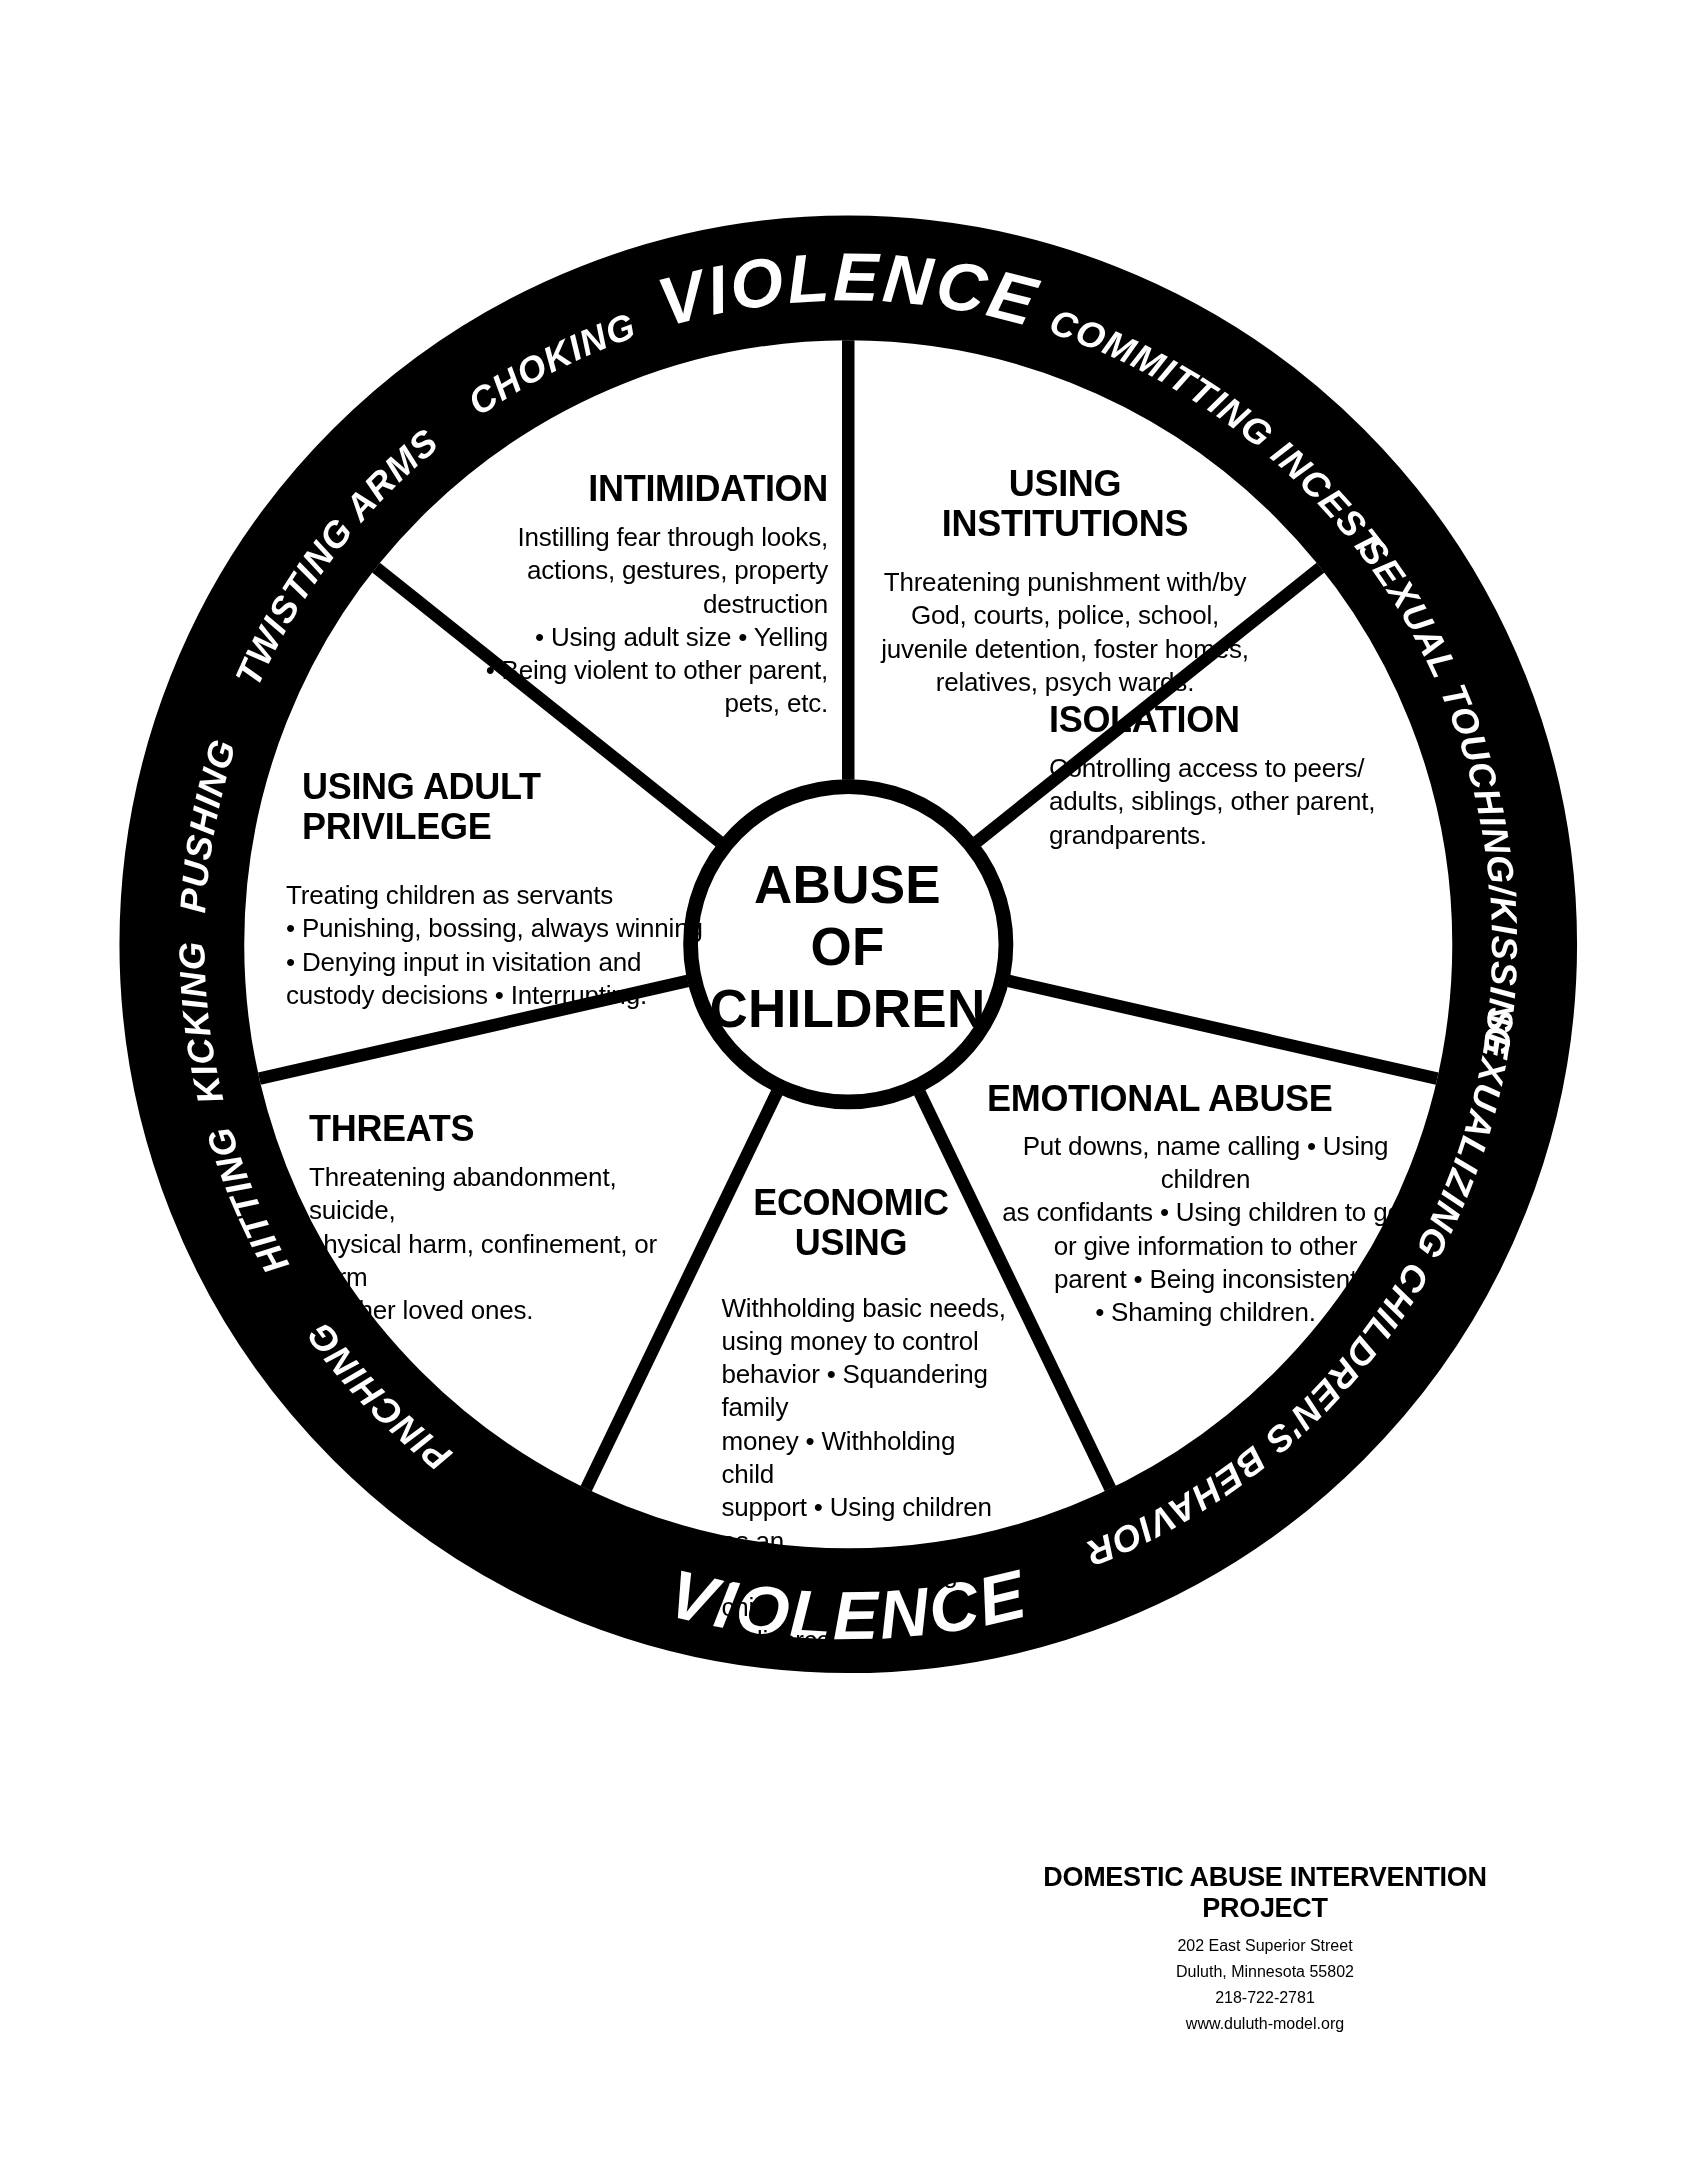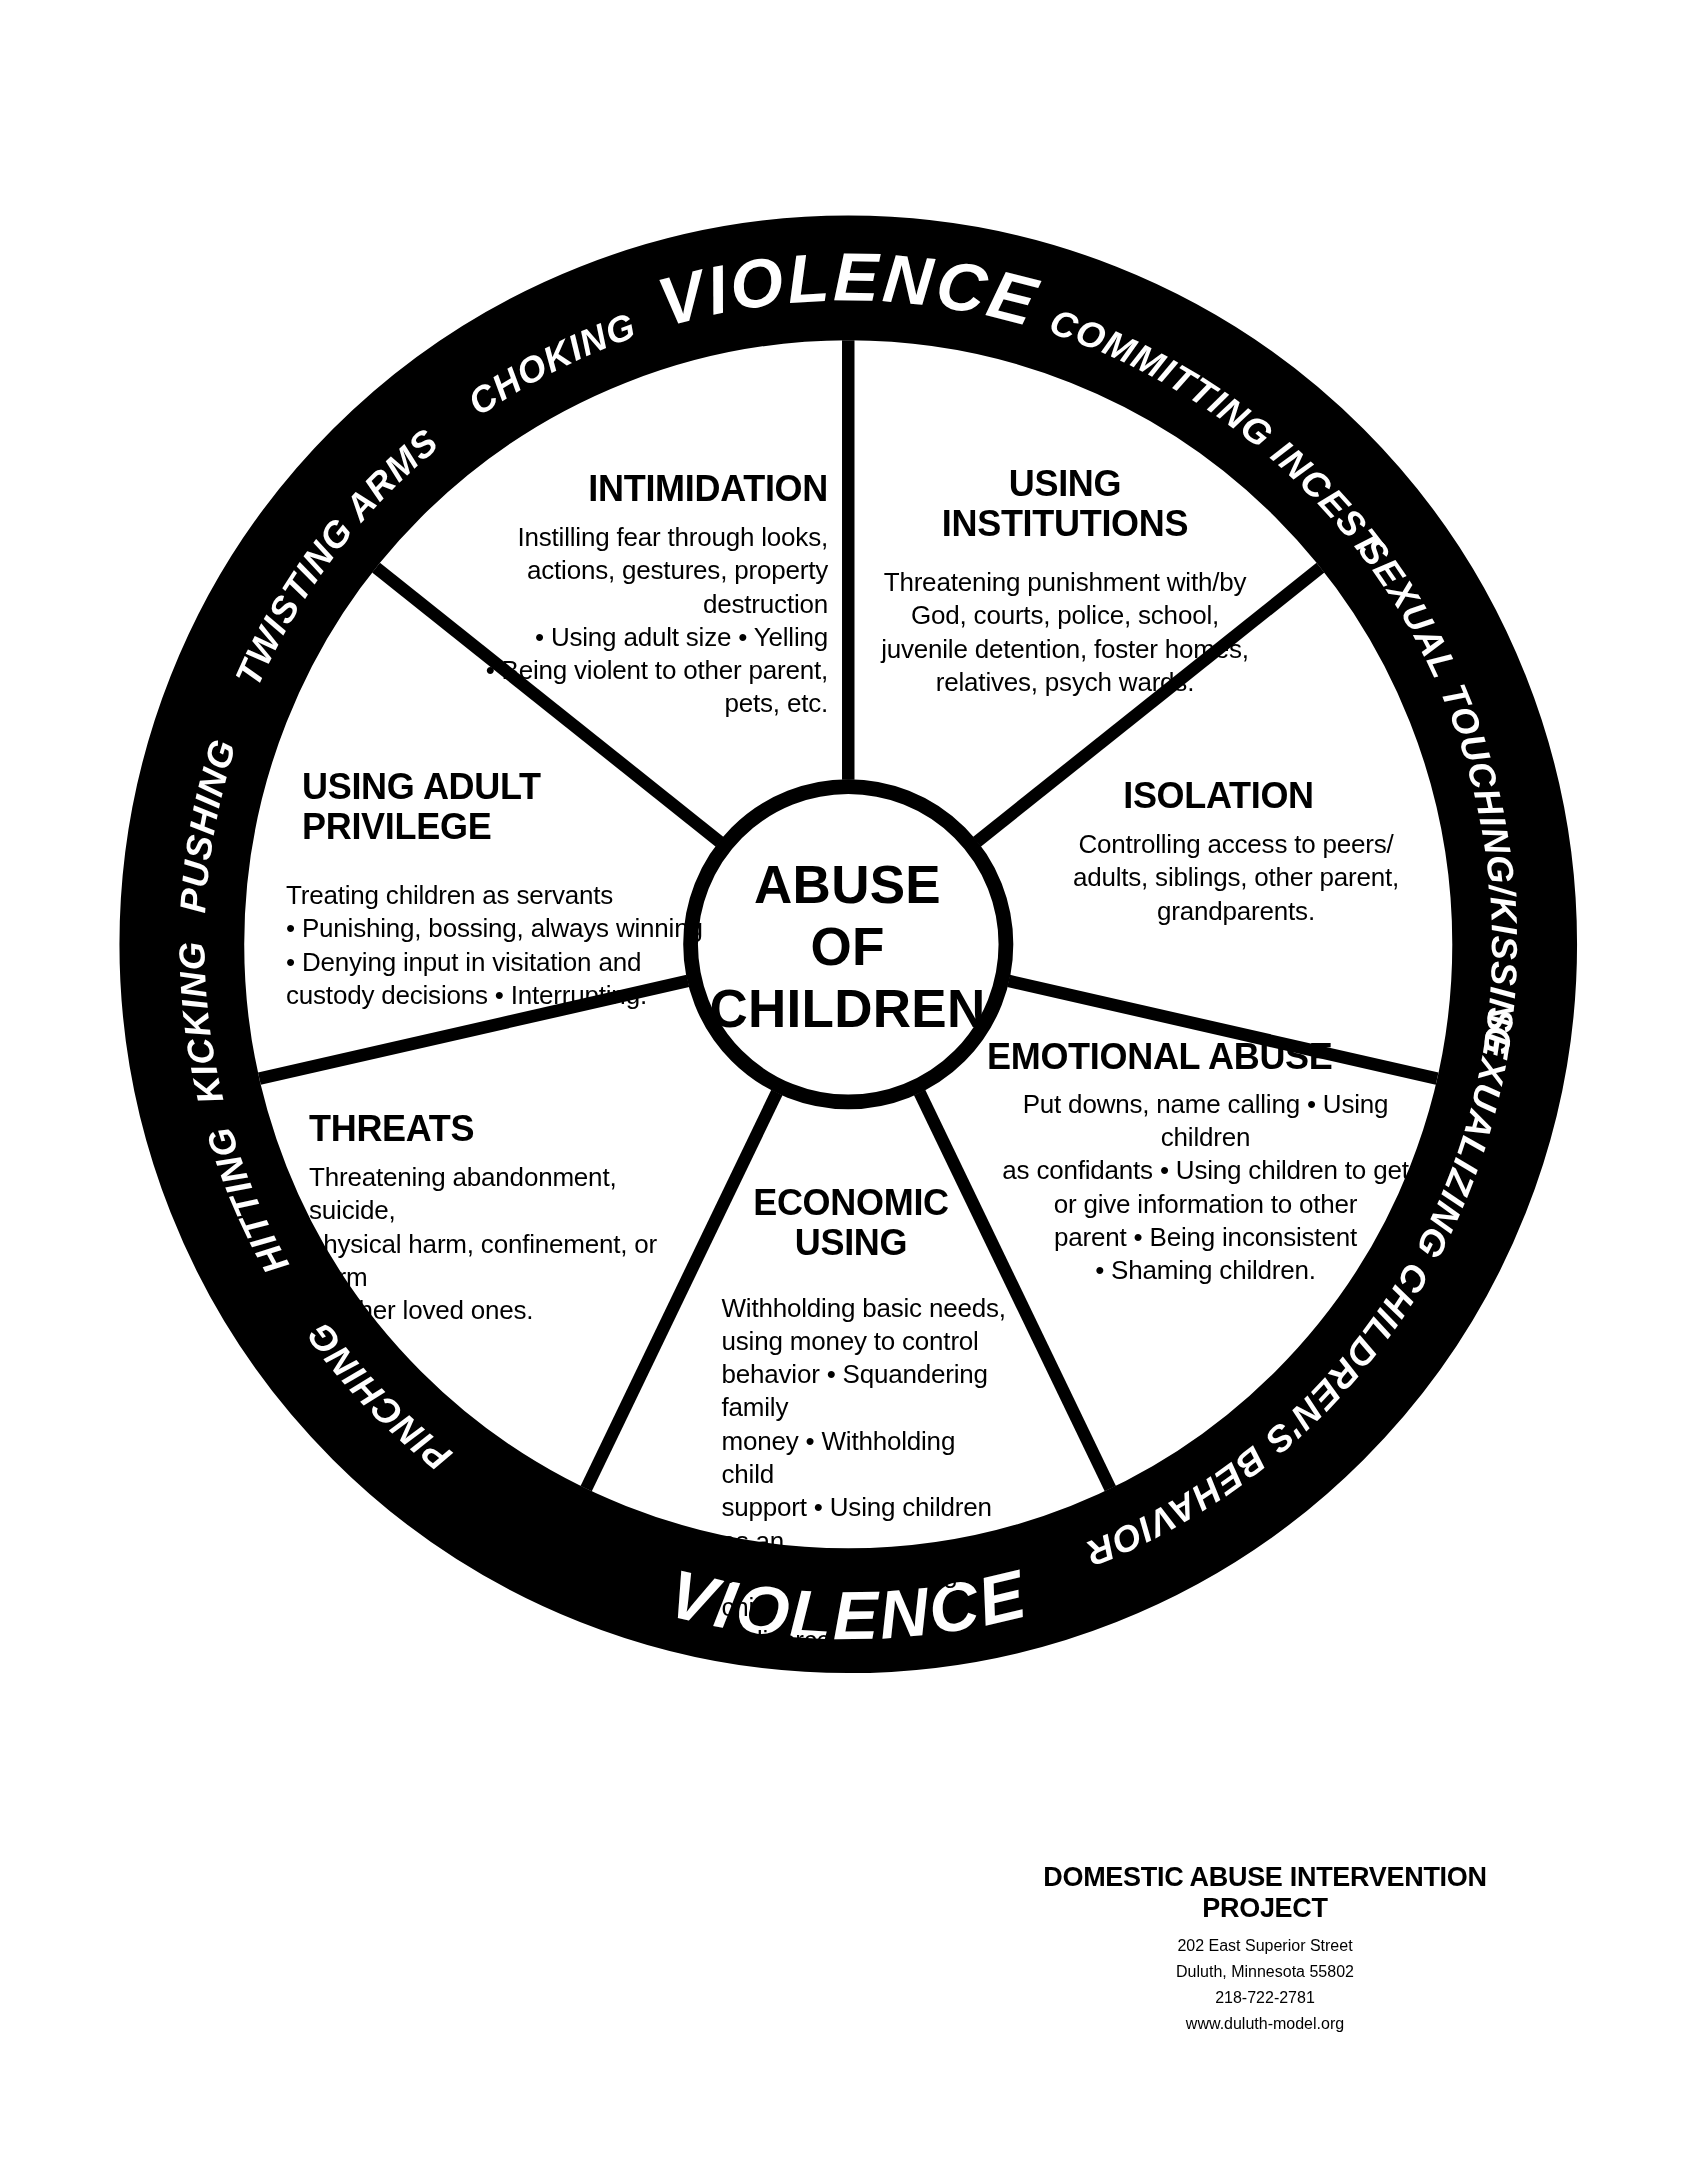--- a/index.html
+++ b/index.html
@@ -13,23 +13,23 @@
     white-space:pre-line; letter-spacing:-0.3px;
   }
   .segment .body {
     font-size:26px; line-height:1.28; margin-top:12.5px;
     white-space:pre-line; letter-spacing:-0.2px;
   }
 
   .seg-intimidation { left:431px; top:469px;  width:397px; text-align:right; }
   .seg-institutions { left:872px; top:464px; width:386px; text-align:center; }
   .seg-institutions .body { margin-top:23px; }
-  .seg-isolation { left:1049px; top:776px; width:374px; text-align:center; }
+  .seg-isolation { left:1049px; top:700px; width:374px; text-align:left; }
   .seg-isolation .title { padding-right:35px; }
-  .seg-emotional { left:987px; top:1037px; width:437px; text-align:left; }
+  .seg-emotional { left:987px; top:1079px; width:437px; text-align:left; }
   .seg-emotional .body { text-align:center; margin-top:11.3px; }
   .seg-economic { left:692px; top:1183px; width:318px; }
   .seg-economic .title { text-align:center; }
   .seg-economic .body { text-align:left; margin-left:29.5px; margin-top:29.5px; }
   .seg-threats { left:309px; top:1109px; width:397px; text-align:left; }
   .seg-adult { left:286px; top:767px; width:420px; text-align:left; }
   .seg-adult .title { margin-left:16px; }
   .seg-adult .body { margin-top:33px; }
 
   .hub-label {

